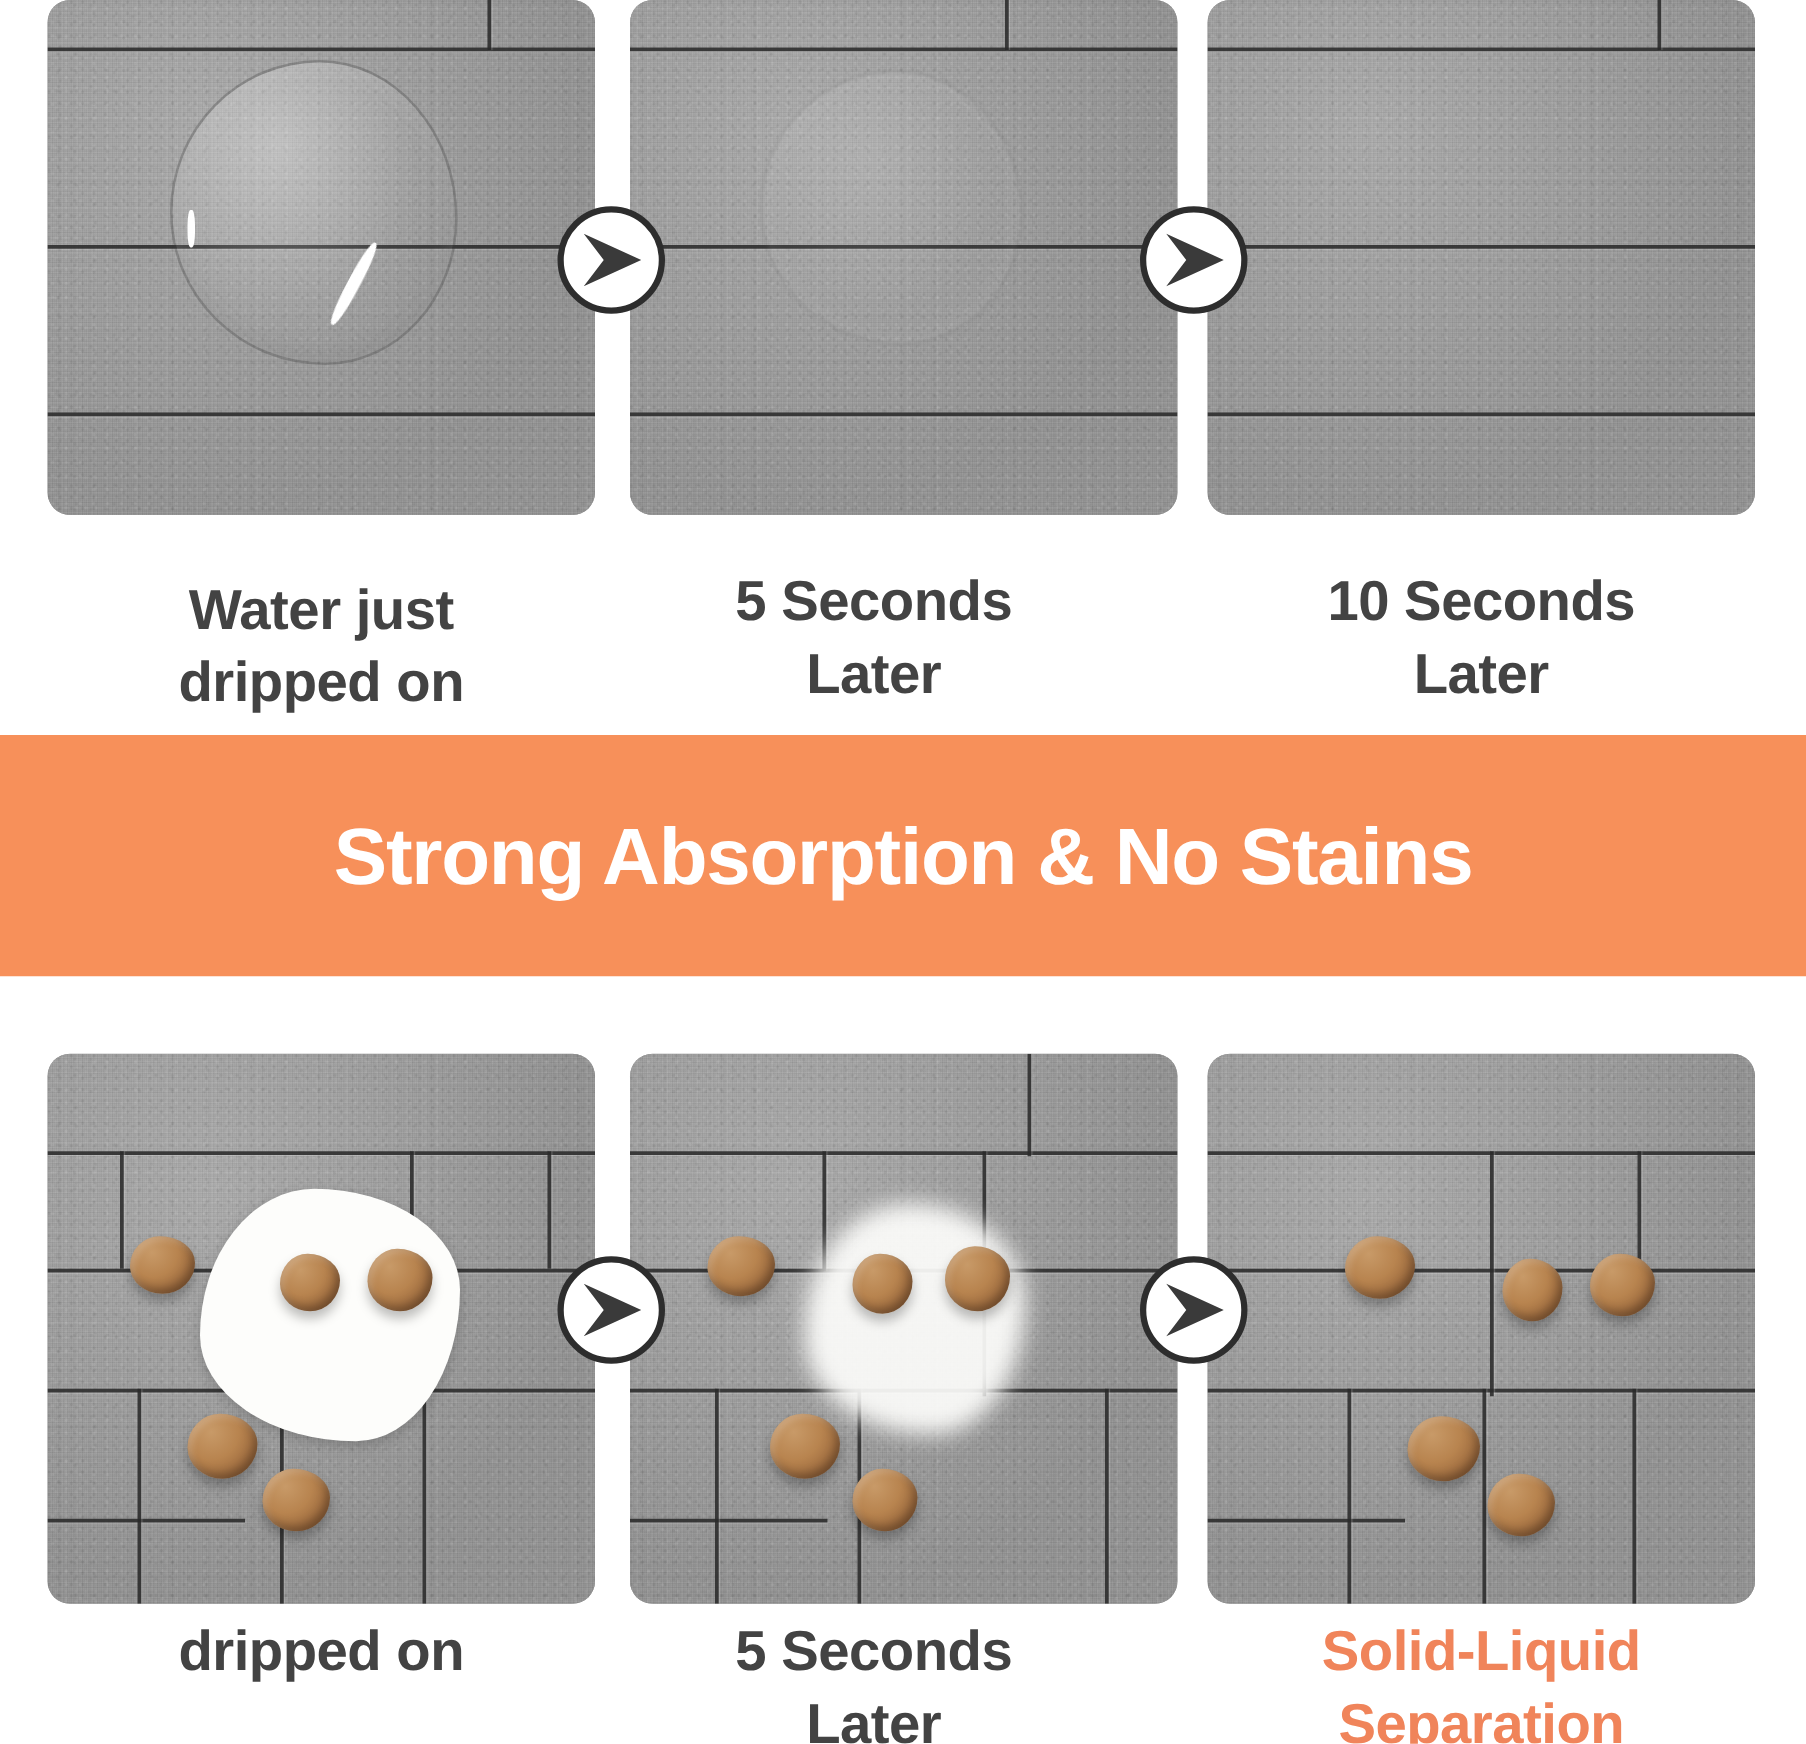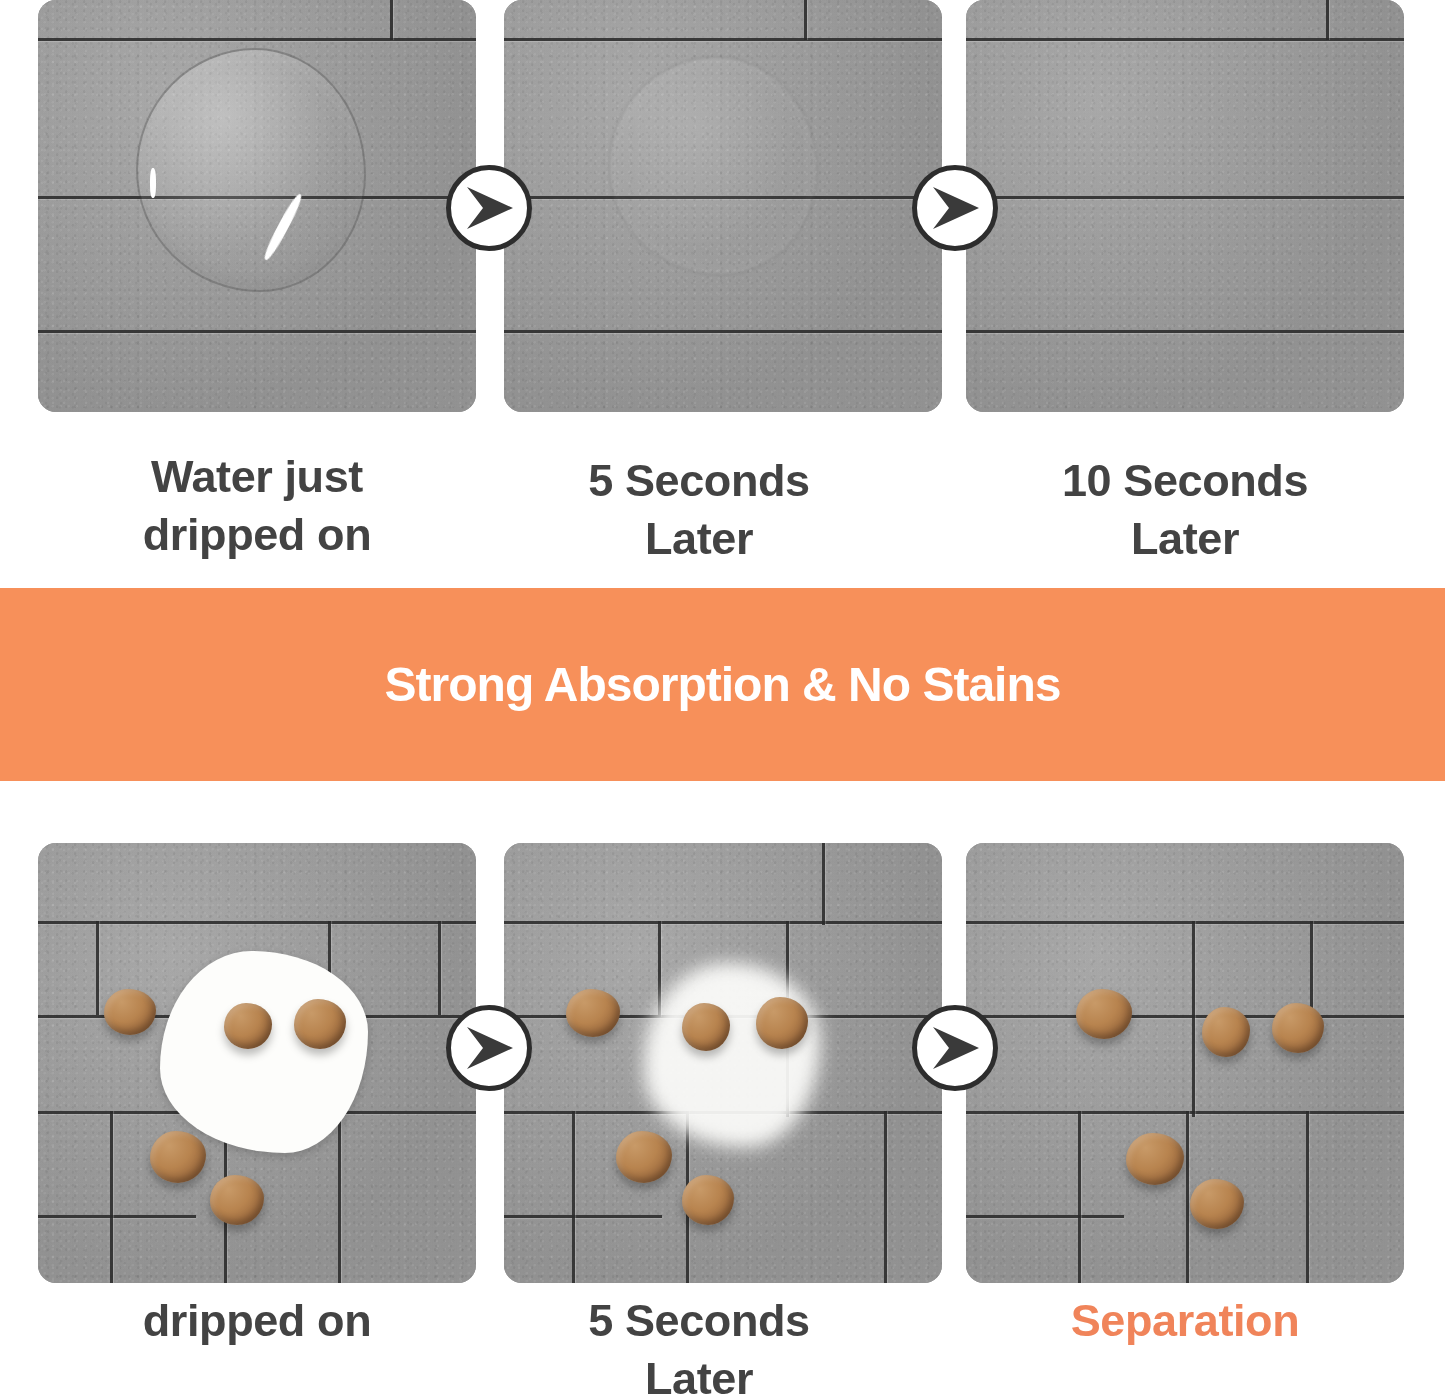--- a/index.html
+++ b/index.html
@@ -147,41 +147,41 @@
     position: absolute;
     width: 438px;
     text-align: center;
     font-size: 45px;
     font-weight: 700;
     line-height: 1.28;
     letter-spacing: -0.4px;
     color: #434343;
   }
   .caption.accent { color: #f0845a; }
-  #cap-top    { top: 448px; }
+  #cap-top    { top: 459px; }
   #cap-bottom { top: 1292px; }
   .caption.c1 { left: 38px; }
   .caption.c2 { left: 480px; }
   .caption.c3 { left: 966px; }
 
   
   #banner {
     position: absolute;
     left: 0;
     top: 588px;
     width: 1445px;
     height: 193px;
     background: #f7905a;
     display: flex;
     align-items: center;
     justify-content: center;
   }
   #banner-text {
     color: #ffffff;
-    font-size: 48px;
+    font-size: 64px;
     font-weight: 700;
     letter-spacing: -1px;
     white-space: nowrap;
   }
 </style>
 </head>
 <body>
 
 <div class="row" id="row-top">
 
@@ -319,14 +319,15 @@
 </div>
 
 <div class="caption c1" id="cap-bottom">
   <div>dripped on</div>
 </div>
 <div class="caption c2" style="top:1292px;">
   <div>5 Seconds</div>
   <div>Later</div>
 </div>
 <div class="caption c3 accent" style="top:1292px;">
+  <div>Solid-Liquid</div>
   <div>Separation</div>
 </div>
 
 </body></html>

